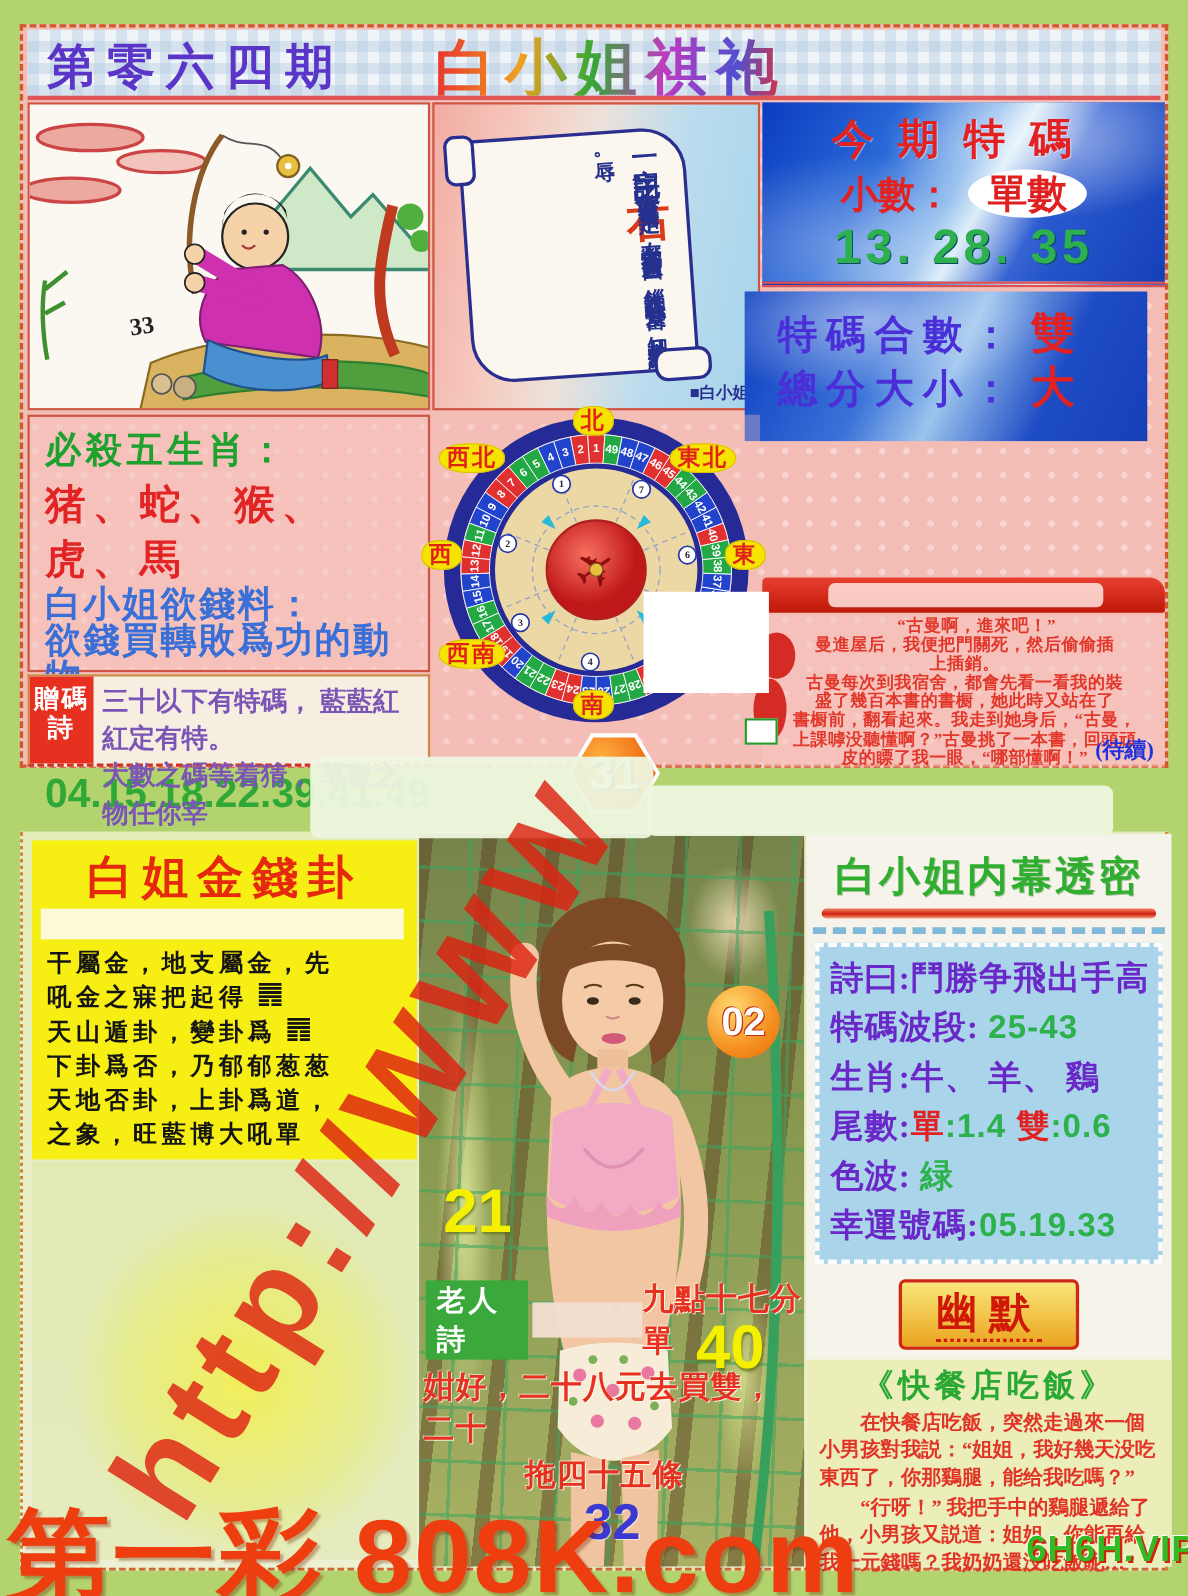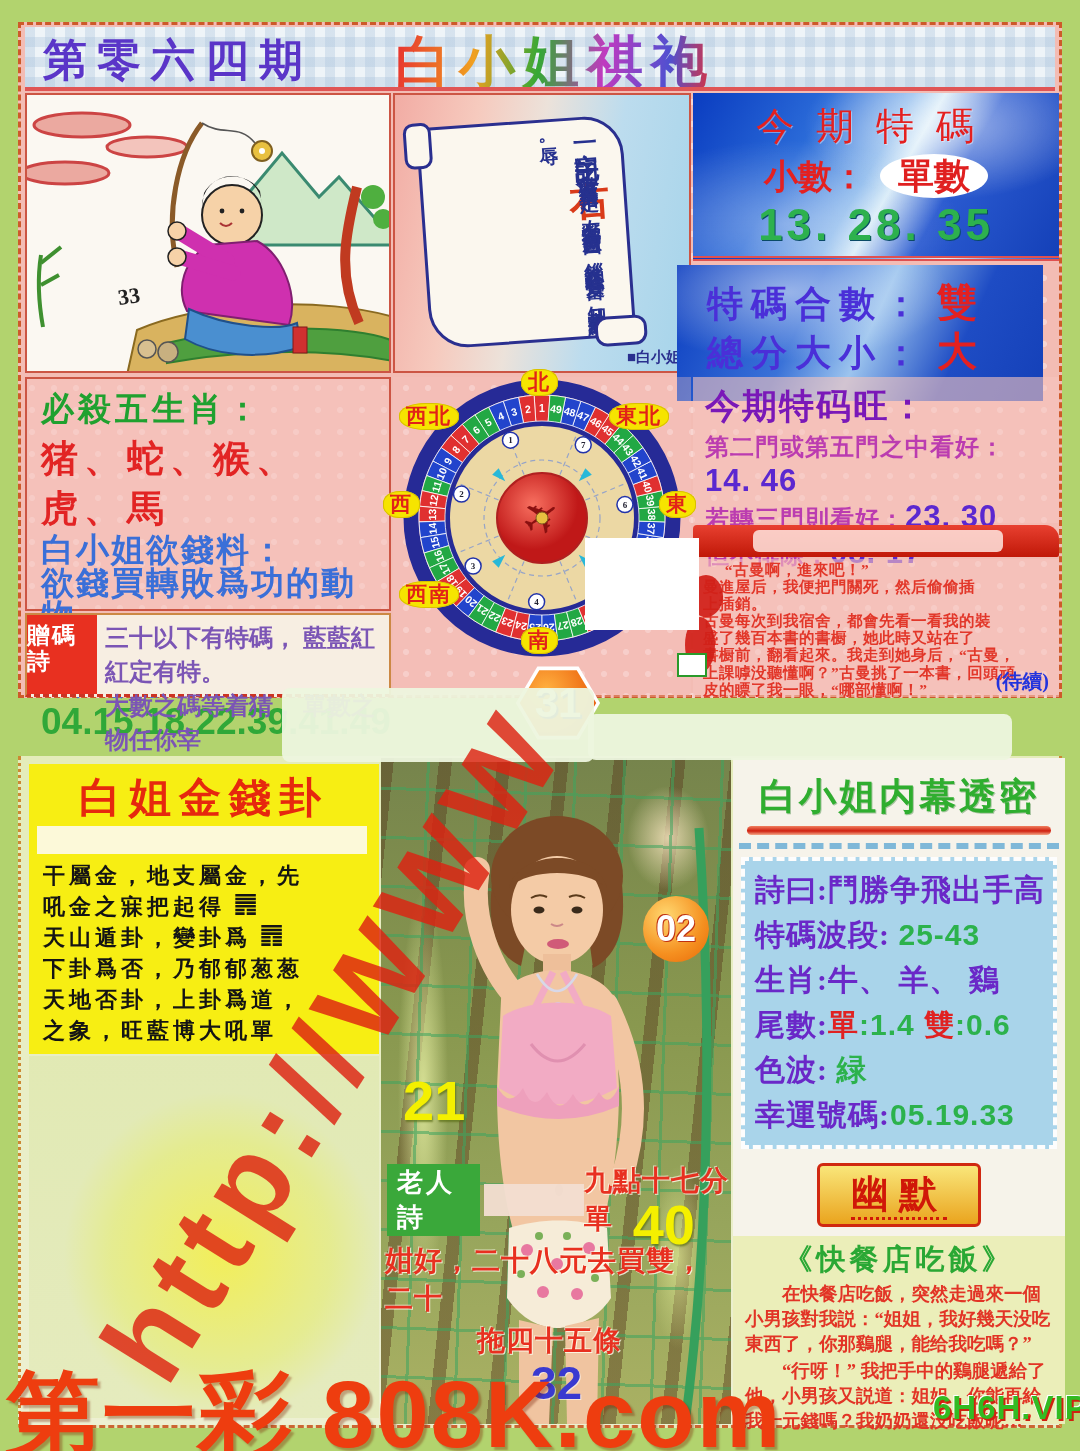--- a/index.html
+++ b/index.html
@@ -45,21 +45,21 @@
 
   #blue-panel-1{left:672px;top:68px;width:366px;height:168px;box-sizing:border-box;
     background:radial-gradient(ellipse at 70% 20%,rgba(255,255,255,.55),transparent 40%),
       radial-gradient(ellipse at 25% 80%,rgba(255,255,255,.35),transparent 45%),
       linear-gradient(120deg,#0a3cc0,#2a6ad8 30%,#8ab8ec 48%,#d8ecf8 55%,#2a5ad0 68%,#1440b8);
     border-bottom:5px double #e05050;text-align:center;}
   #blue-panel-2{left:656px;top:240px;width:366px;height:136px;box-sizing:border-box;
     background:radial-gradient(ellipse at 30% 20%,rgba(255,255,255,.5),transparent 45%),
       linear-gradient(115deg,#0a3cc0,#3a72d8 35%,#9cc4ee 52%,#1e4cc4 75%,#1440b8);
     padding-top:14px;}
-  #special-title{margin-top:8px;color:#e42020;font-size:38px;font-weight:normal;letter-spacing:22px;
+  #special-title{margin-top:8px;color:#e42020;font-size:38px;font-weight:bold;letter-spacing:22px;
     text-shadow:1px 1px 0 rgba(255,255,255,.4);}
   #special-row{margin-top:2px;font-size:34px;font-weight:bold;color:#e42020;}
   #special-oval{display:inline-block;background:#fff;border-radius:50%;padding:0 18px;
     color:#e02020;font-size:36px;line-height:44px;margin-left:14px;}
   #special-numbers{color:#2db14e;font-size:44px;font-weight:bold;letter-spacing:4px;
     text-shadow:1px 1px 0 #0a4a66;margin-top:0px;font-family:"Liberation Sans","DejaVu Sans",sans-serif;}
   .bp2-row{font-size:36px;font-weight:bold;color:#4a2fd8;letter-spacing:8px;padding-left:30px;line-height:48px;}
   .bp2-val{color:#e42020;font-size:40px;margin-left:10px;}
 
   
@@ -67,22 +67,22 @@
     border:2px solid #cc5544;padding:8px 12px 0 14px;
     background:rgba(246,196,190,.6);}
   #kill-title{color:#1fa12f;font-size:33px;font-weight:bold;letter-spacing:4px;}
   #kill-zodiac{color:#e22424;font-size:37px;font-weight:bold;letter-spacing:6px;margin-top:2px;}
   .kill-line{color:#3a6fd8;font-size:33px;font-weight:bold;letter-spacing:2px;line-height:33px;}
   #kill-numbers{color:#30a838;font-size:37px;font-weight:bold;margin-top:2px;
     font-family:"Liberation Sans","DejaVu Sans",sans-serif;}
 
   #poem-box{left:4px;top:588px;width:366px;height:84px;box-sizing:border-box;
     background:#f7eee2;border:2px solid #cc8844;border-bottom:3px dashed #cc3322;display:flex;}
-  #poem-label{width:70px;background:#e83020;color:#fff;font-size:23px;font-weight:bold;
-    text-align:left;line-height:26px;padding-top:8px;letter-spacing:2px;}
+  #poem-label{width:58px;background:#e83020;color:#fff;font-size:23px;font-weight:bold;
+    text-align:center;line-height:26px;padding-top:8px;letter-spacing:2px;}
   #poem-body{flex:1;padding:6px 8px;color:#7b55b5;font-size:24px;font-weight:bold;line-height:34px;}
 
   #wheel-panel{left:372px;top:352px;width:298px;height:320px;overflow:visible;
     background:rgba(246,196,190,.35);}
   .dir-label{position:absolute;background:#f6e400;color:#e22218;font-weight:bold;font-size:21px;
     padding:0px 7px;border-radius:45%;line-height:27px;letter-spacing:2px;
     box-shadow:inset 0 0 0 1px #d8c000;z-index:3;}
   #wheel-badge{position:absolute;left:122px;top:288px;width:86px;height:76px;z-index:12;
     clip-path:polygon(26% 2%,74% 2%,99% 50%,74% 98%,26% 98%,1% 50%);
     background:#fff;display:flex;align-items:center;justify-content:center;}
@@ -96,21 +96,21 @@
     background:rgba(246,196,190,.6);}
   #hot-title{color:#7a18b8;font-size:35px;font-weight:bold;letter-spacing:2px;}
   .hot-line{font-size:24px;font-weight:bold;color:#bb3cb0;line-height:34px;letter-spacing:1px;}
   .hot-val{color:#5b28d0;font-size:31px;font-family:"Liberation Sans","DejaVu Sans",sans-serif;}
 
   #story-banner{left:672px;top:500px;width:366px;height:32px;
     background:linear-gradient(180deg,#e84030,#c01808);border-radius:4px 14px 2px 2px;}
   #story-banner .blur{position:absolute;left:60px;top:5px;width:250px;height:22px;
     background:rgba(255,230,225,.85);border-radius:6px;}
   #story-panel{left:672px;top:534px;width:366px;height:138px;box-sizing:border-box;
-    padding:2px 8px 14px 10px;background:rgba(246,196,190,.6);}
+    padding:2px 8px 14px 10px;background:rgba(246,196,190,.6);text-align:center;}
   .story-line{color:#e2372a;font-size:15.5px;font-weight:bold;line-height:17.1px;letter-spacing:.5px;white-space:nowrap;}
   .story-line:first-child{padding-left:1.4em;}
   #story-cont{position:absolute;right:10px;bottom:2px;color:#2233dd;font-size:20px;font-weight:bold;}
   .story-blob{position:absolute;background:#d02018;border-radius:50%;opacity:.92;z-index:4;}
   #story-greenbox{position:absolute;left:-16px;bottom:20px;width:26px;height:20px;background:#fff;
     border:2px solid #2a9a2a;z-index:4;}
 
   
   .gap-censor{background:rgba(237,245,222,.95);border-radius:8px;z-index:20;}
 
@@ -428,26 +428,20 @@
         <div class="dir-label" style="left: 216px; top: 204px;">東南</div>
         <div class="dir-label" style="left: 128px; top: 250px;">南</div>
       </div>
     <div id="wheel-badge">
       <div id="wheel-badge-inner">
           <span>31</span>
         </div>
     </div>
   </div>
 
-  <div id="hot-panel" class="abs">
-    <div id="hot-title">今期特码旺：</div>
-    <div class="hot-line"><span>第二門或第五門之中看好：</span><span class="hot-val">14. 46</span></div>
-    <div class="hot-line"><span>若轉三門則看好：</span><span class="hot-val">23. 30</span></div>
-    <div class="hot-line"><span>但不排除：</span><span class="hot-val">08. 17</span></div>
-  </div>
 
   <div id="story-banner" class="abs">
       <div class="blur"></div>
     </div>
   <div id="story-panel" class="abs">
     <div id="story-lines">
         <div class="story-line">“古曼啊，進來吧！”</div>
         <div class="story-line">曼進屋后，我便把門關死，然后偷偷插</div>
         <div class="story-line">上插銷。</div>
         <div class="story-line">古曼每次到我宿舍，都會先看一看我的裝</div>

